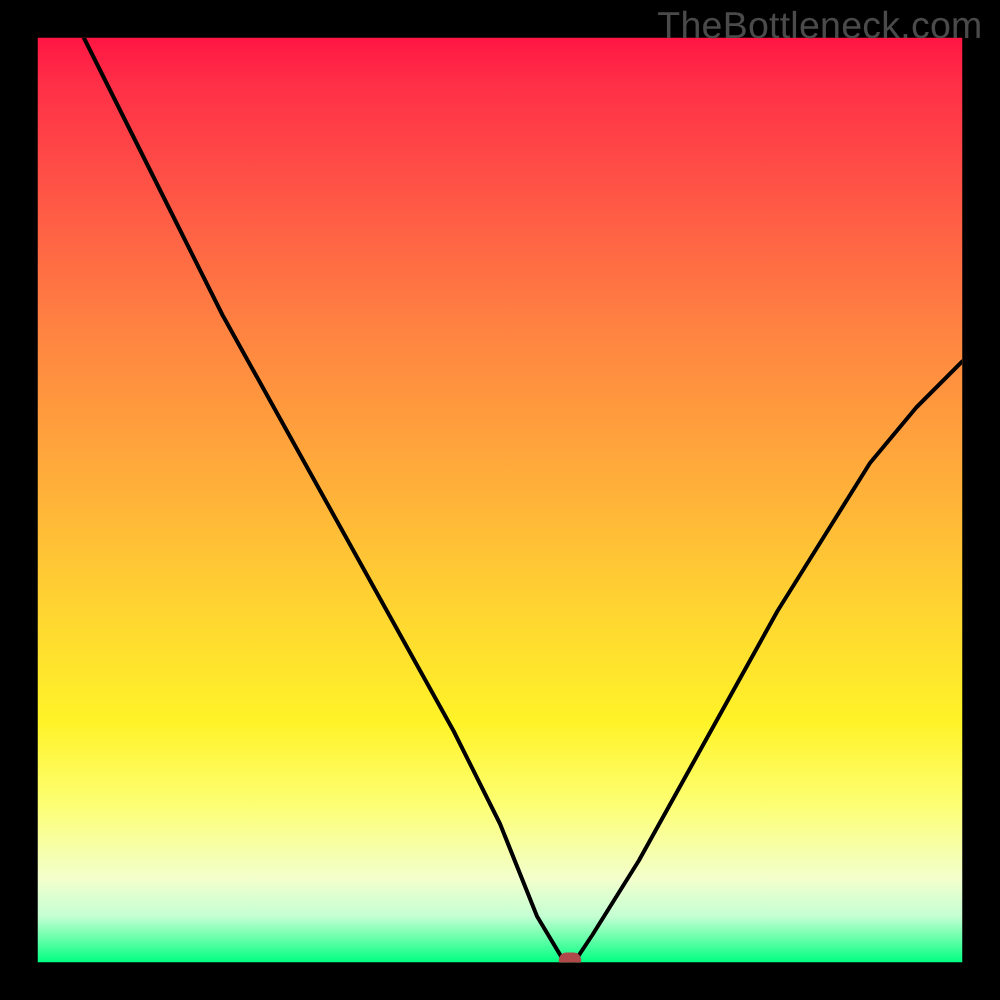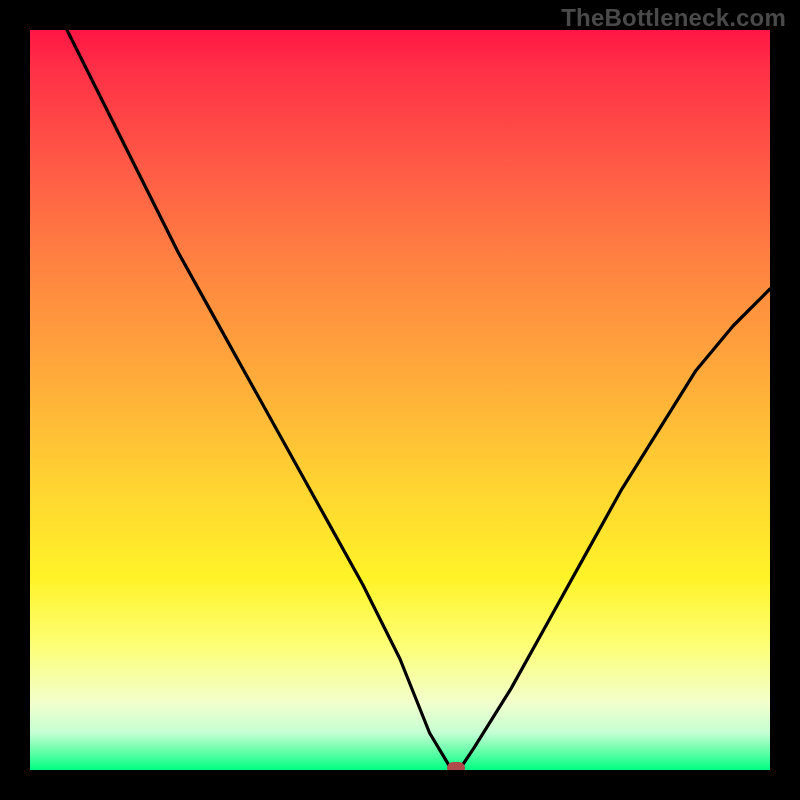--- a/index.html
+++ b/index.html
@@ -15,22 +15,22 @@
     width: 800px;
     height: 800px;
     background: #000;
   }
   .watermark {
     position: absolute;
     top: 4px;
     right: 14px;
     color: #4a4a4a;
     font-family: Arial, Helvetica, sans-serif;
-    font-size: 24px;
-    font-weight: 700;
+    font-size: 30px;
+    font-weight: 400;
     letter-spacing: 0.2px;
     z-index: 10;
   }
   .plot-area {
     position: absolute;
     left: 30px;
     top: 30px;
     width: 740px;
     height: 740px;
     overflow: hidden;

